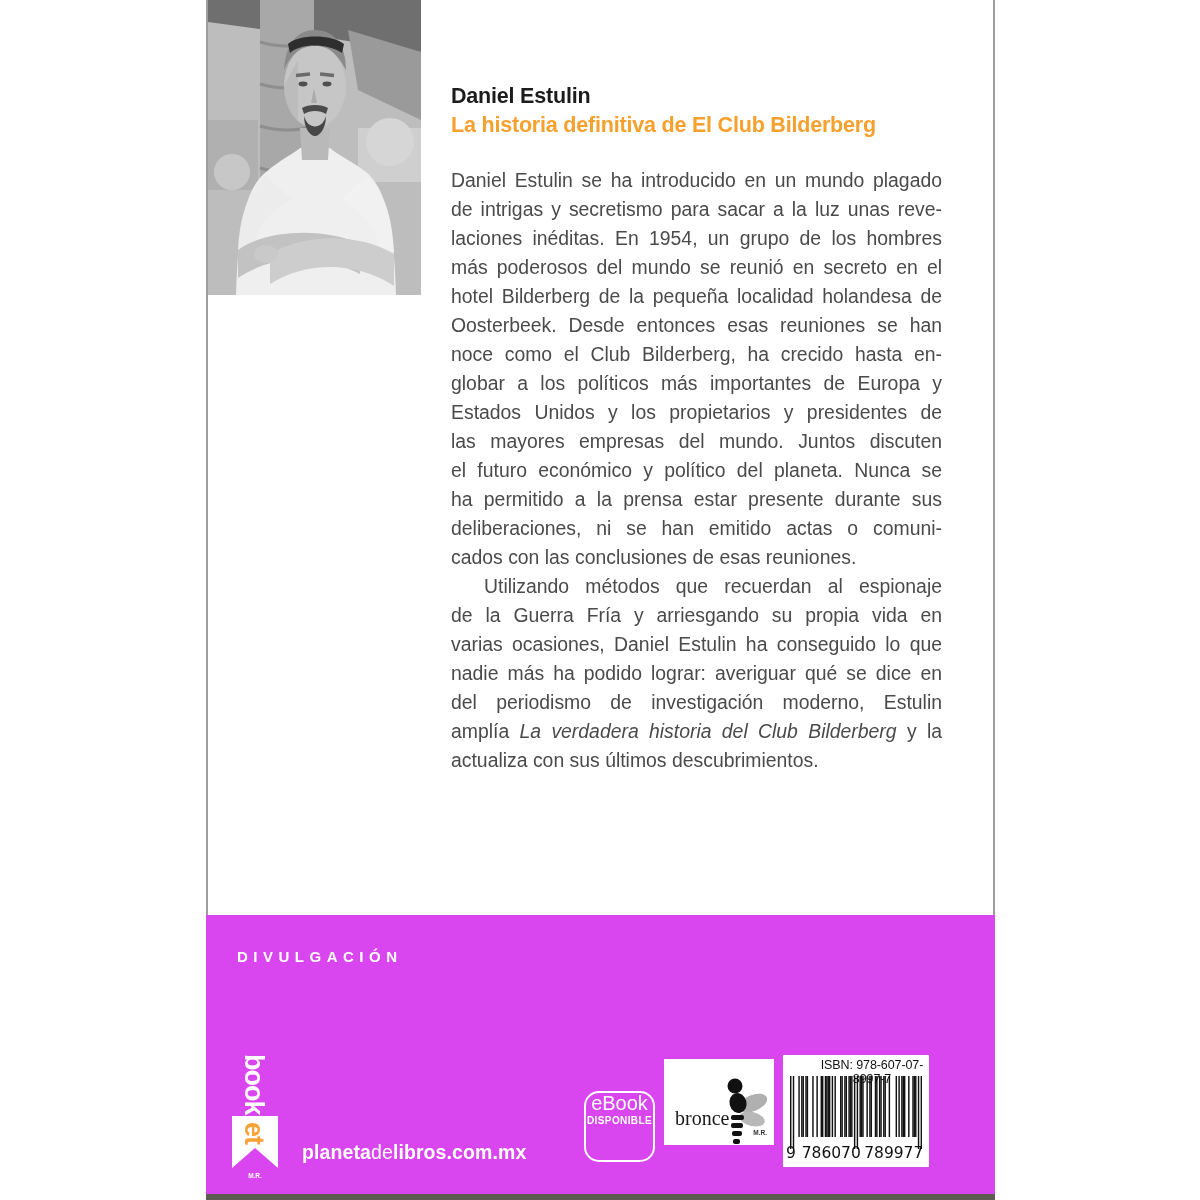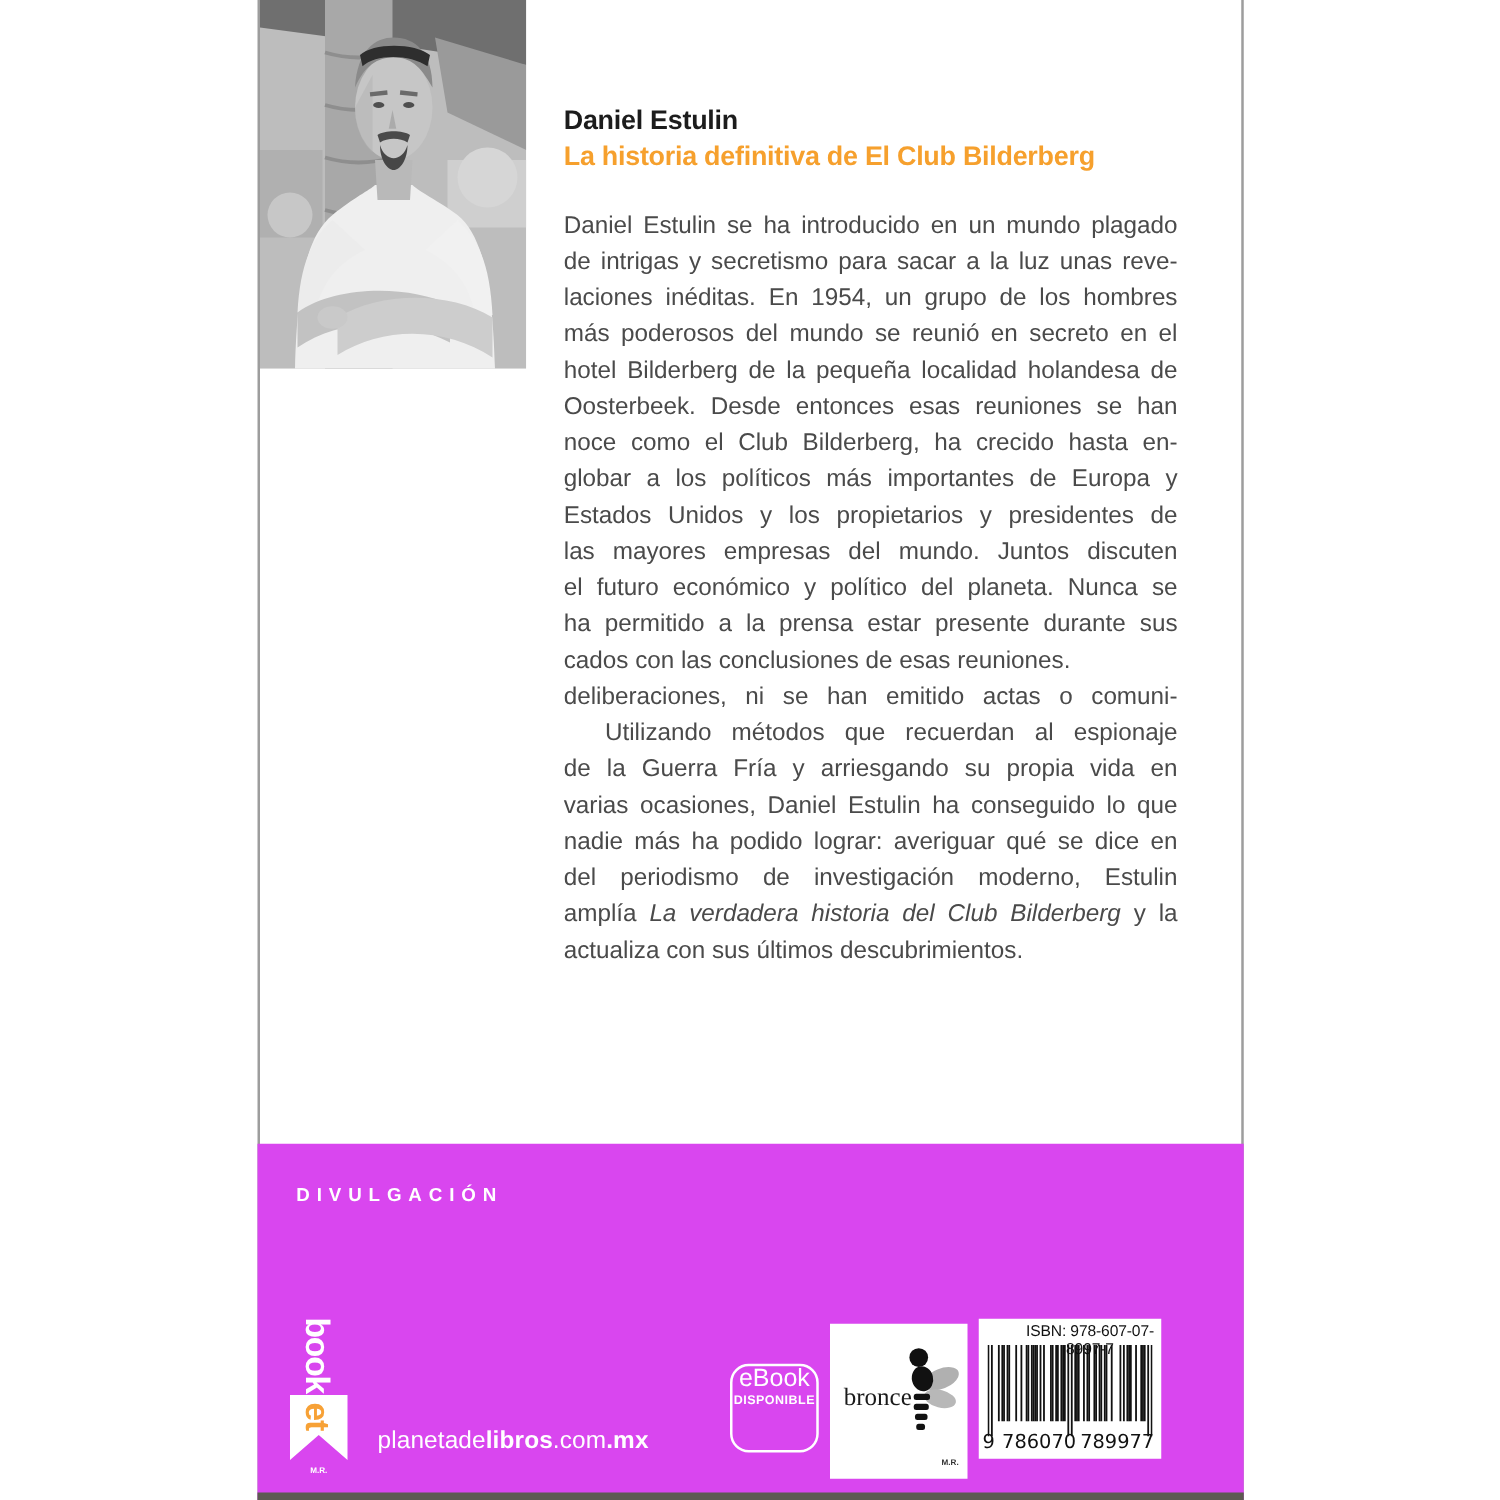--- a/index.html
+++ b/index.html
@@ -21,21 +21,21 @@
   .band{position:absolute;left:-2px;top:915px;width:789px;height:285px;background:#d946ef;}
   .category{position:absolute;left:31px;top:33px;font-size:15px;font-weight:700;letter-spacing:5.5px;
           color:#ffffff;}
   .booket{position:absolute;left:21px;top:135px;}
   .site{position:absolute;left:96px;top:226px;font-size:19.5px;color:#ffffff;letter-spacing:0.1px;}
   .ebook{position:absolute;left:378px;top:176px;width:71px;height:71px;border:2.5px solid #ffffff;
          border-radius:15px;box-sizing:border-box;display:flex;flex-direction:column;
          align-items:center;justify-content:flex-start;color:#ffffff;}
   .ebook .t1{font-size:20px;line-height:20px;}
   .ebook .t2{font-size:10px;font-weight:700;letter-spacing:0.4px;margin-top:2px;}
-  .bronce{position:absolute;left:458px;top:144px;width:110px;height:124px;background:#ffffff;}
+  .bronce{position:absolute;left:458px;top:144px;width:110px;height:86px;background:#ffffff;}
   .bronce .name{position:absolute;left:11px;top:48px;font-family:"Liberation Serif",serif;
          font-size:20px;color:#1a1a1a;}
   .bronce .tm{position:absolute;right:7px;bottom:9px;font-size:6.5px;font-weight:700;color:#333333;}
   .bee{position:absolute;right:7px;top:18px;}
   .barcode{position:absolute;left:577px;top:140px;width:146px;height:112px;background:#ffffff;}
   .isbn{text-align:center;font-size:12.5px;color:#111111;margin-top:3px;letter-spacing:-0.1px;padding-left:32px;}
   .bars{position:absolute;left:7px;top:21px;}
   .digits{position:absolute;left:3px;right:4px;top:89px;display:flex;font-size:15.5px;
           color:#111111;font-family:"DejaVu Sans",sans-serif;}
   .digits .d0{width:14px;}
@@ -97,42 +97,42 @@
       <div class="ln"><span>laciones inéditas. En 1954, un grupo de los hombres</span></div>
       <div class="ln"><span>más poderosos del mundo se reunió en secreto en el</span></div>
       <div class="ln"><span>hotel Bilderberg de la pequeña localidad holandesa de</span></div>
       <div class="ln"><span>Oosterbeek. Desde entonces esas reuniones se han</span></div>
       <div class="ln"><span>noce como el Club Bilderberg, ha crecido hasta en-</span></div>
       <div class="ln"><span>globar a los políticos más importantes de Europa y</span></div>
       <div class="ln"><span>Estados Unidos y los propietarios y presidentes de</span></div>
       <div class="ln"><span>las mayores empresas del mundo. Juntos discuten</span></div>
       <div class="ln"><span>el futuro económico y político del planeta. Nunca se</span></div>
       <div class="ln"><span>ha permitido a la prensa estar presente durante sus</span></div>
+      <div class="ln"><span>deliberaciones, ni se han emitido actas o comuni-</span></div>
       <div class="ln last"><span>cados con las conclusiones de esas reuniones.</span></div>
-      <div class="ln"><span>deliberaciones, ni se han emitido actas o comuni-</span></div>
       <div class="ln ind"><span>Utilizando métodos que recuerdan al espionaje</span></div>
       <div class="ln"><span>de la Guerra Fría y arriesgando su propia vida en</span></div>
       <div class="ln"><span>varias ocasiones, Daniel Estulin ha conseguido lo que</span></div>
       <div class="ln"><span>nadie más ha podido lograr: averiguar qué se dice en</span></div>
       <div class="ln"><span>del periodismo de investigación moderno, Estulin</span></div>
       <div class="ln"><span>amplía </span><span class="it">La verdadera historia del Club Bilderberg</span><span> y la</span></div>
       <div class="ln last"><span>actualiza con sus últimos descubrimientos.</span></div>
     </div>
 
   <div class="band">
     <div class="category">DIVULGACIÓN</div>
 
     <svg class="booket" width="56" height="132" viewBox="0 0 56 132">
       <text id="bk-word1" transform="translate(18,4) rotate(90)" font-family="Liberation Sans,sans-serif" font-size="27" font-weight="700" letter-spacing="-1" fill="#ffffff">book</text>
       <polygon points="5,66 51,66 51,118 28,98 5,118" fill="#ffffff"></polygon>
       <text id="bk-word2" transform="translate(18,72) rotate(90)" font-family="Liberation Sans,sans-serif" font-size="27" font-weight="700" letter-spacing="-1" fill="#f7a136">et</text>
       <text x="28" y="128" text-anchor="middle" font-size="6.5" font-weight="700" fill="#ffffff">M.R.</text>
     </svg>
 
-    <div class="site"><span style="font-weight: 400;">planeta</span><span style="font-weight: 400;">de</span><span style="font-weight: 700;">libros</span><span style="font-weight: 400; text-align: center;">.com</span><span style="font-weight: 700;">.mx</span></div>
+    <div class="site"><span style="font-weight: 700;">planeta</span><span style="font-weight: 400;">de</span><span style="font-weight: 700;">libros</span><span style="font-weight: 700; text-align: center;">.com</span><span style="font-weight: 700;">.mx</span></div>
 
     <div class="ebook">
       <div class="t1">eBook</div>
       <div class="t2">DISPONIBLE</div>
     </div>
 
     <div class="bronce">
       <div class="name">bronce</div>
       <svg class="bee" width="42" height="74" viewBox="0 0 42 74">
         <ellipse cx="28" cy="26" rx="15" ry="8" fill="#b0b0b0" transform="rotate(-22 28 26)"></ellipse>

